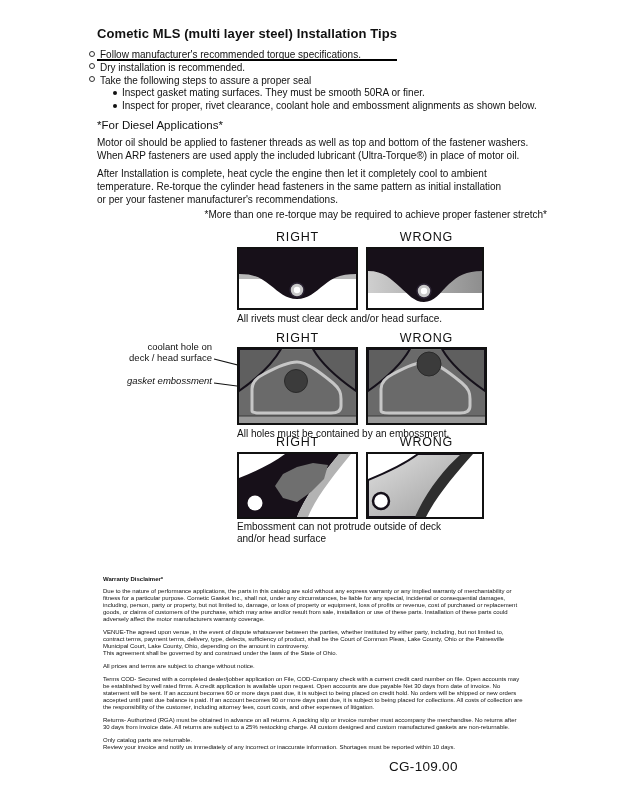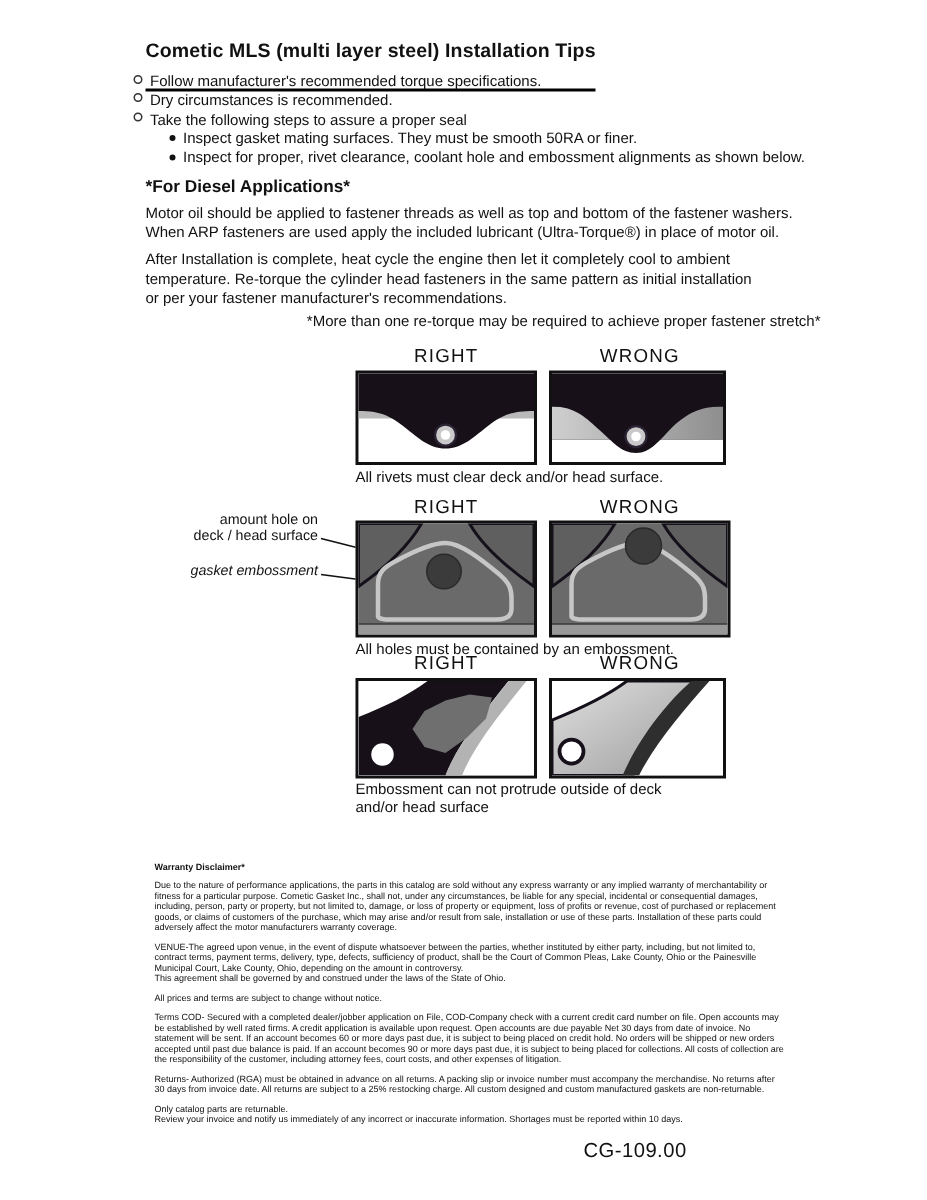--- a/index.html
+++ b/index.html
@@ -18,21 +18,21 @@
   .abs{position:absolute;}
   .title{
     left:97px;top:26px;font-size:13px;font-weight:bold;
     border-bottom:2px solid #000;padding-bottom:18px;letter-spacing:.1px;
   }
   .blist{left:89px;top:49px;width:470px;font-size:10px;line-height:12.8px;}
   .bullet,.subbullet{white-space:nowrap;}
   .subbullet{padding-left:24px;}
   .bmark{display:inline-block;width:4px;height:4px;border:1px solid #333;border-radius:50%;margin-right:5px;vertical-align:1.5px;}
   .smark{display:inline-block;width:4px;height:4px;background:#111;border-radius:50%;margin-right:5px;vertical-align:1.5px;}
-  .h2{left:97px;top:119px;font-size:11.5px;font-weight:bold;}
+  .h2{left:97px;top:119px;font-size:11.5px;font-weight:normal;}
   .para{left:97px;width:450px;font-size:10px;line-height:13px;white-space:pre-line;}
   .p1{top:136px;}
   .p2{top:167px;}
   .note{top:208px;text-align:right;}
   .rw{font-size:12.5px;letter-spacing:.8px;text-align:center;}
   .rw.r{left:237px;width:121px;}
   .rw.w{left:366px;width:121px;}
   .row1{top:230px;} .row2{top:331px;} .row3{top:435px;}
   .dbox{border:2px solid #111;box-sizing:border-box;background:#fff;}
   .caption{left:237px;font-size:10px;line-height:12px;white-space:pre-line;}
@@ -50,21 +50,21 @@
 </style>
 </head>
 <body>
 
 <div class="page">
 
   <div class="abs title">Cometic MLS (multi layer steel) Installation Tips</div>
 
   <div class="abs blist">
     <div class="bullet"><span class="bmark"></span><span>Follow manufacturer's recommended torque specifications.</span></div>
-    <div class="bullet"><span class="bmark"></span><span>Dry circumstances is recommended.</span></div>
+    <div class="bullet"><span class="bmark"></span><span>Dry installation is recommended.</span></div>
     <div class="bullet"><span class="bmark"></span><span>Take the following steps to assure a proper seal</span></div>
     <div class="subbullet"><span class="smark"></span><span>Inspect gasket mating surfaces.  They must be smooth 50RA or finer.</span></div>
     <div class="subbullet"><span class="smark"></span><span>Inspect for proper, rivet clearance, coolant hole and embossment alignments as shown below.</span></div>
   </div>
 
   <div class="abs h2">*For Diesel Applications*</div>
   <div class="abs para p2">After Installation is complete, heat cycle the engine then let it completely cool to ambient
 temperature. Re-torque the cylinder head fasteners in the same pattern as initial installation
 or per your fastener manufacturer's recommendations.</div>
   <div class="abs para p1">Motor oil should be applied to fastener threads as well as top and bottom of the fastener washers.
@@ -98,21 +98,21 @@
       <path class="f-dark" d="M0,0 H114 V22 C98,22 90,27 81,35 C72,44 66,53 56,53 C46,53 40,45 32,38 C23,30 16,22 0,22 Z"></path>
       <circle cx="56" cy="42" r="7" fill="#c9c9c9" stroke="#2b2333" stroke-width="1.5"></circle>
       <circle cx="56" cy="42" r="3.2" fill="#ffffff"></circle>
     </svg>
   </div>
   <div class="abs caption" style="top:313px;">All rivets must clear deck and/or head surface.</div>
 
   <div class="abs rw r row2">RIGHT</div>
   <div class="abs rw w row2">WRONG</div>
 
-  <div class="abs dlabel" style="top:341px;">amount hole on
+  <div class="abs dlabel" style="top:341px;">coolant hole on
 deck / head surface</div>
   <div class="abs dlabel" style="top:375px;font-style:italic;">gasket embossment</div>
   <svg class="abs" style="left:212px;top:350px;" width="85" height="45" viewBox="0 0 85 45">
     <line x1="2" y1="9" x2="81" y2="29" stroke="#111" stroke-width="1.1"></line>
     <line x1="2" y1="33" x2="55" y2="40" stroke="#111" stroke-width="1.1"></line>
   </svg>
 
   <div class="abs dbox" style="left:237px;top:347px;width:121px;height:78px;">
     <svg width="117" height="74" viewBox="0 0 117 74">
       <rect class="f-mid" x="0" y="0" width="117" height="74"></rect>

